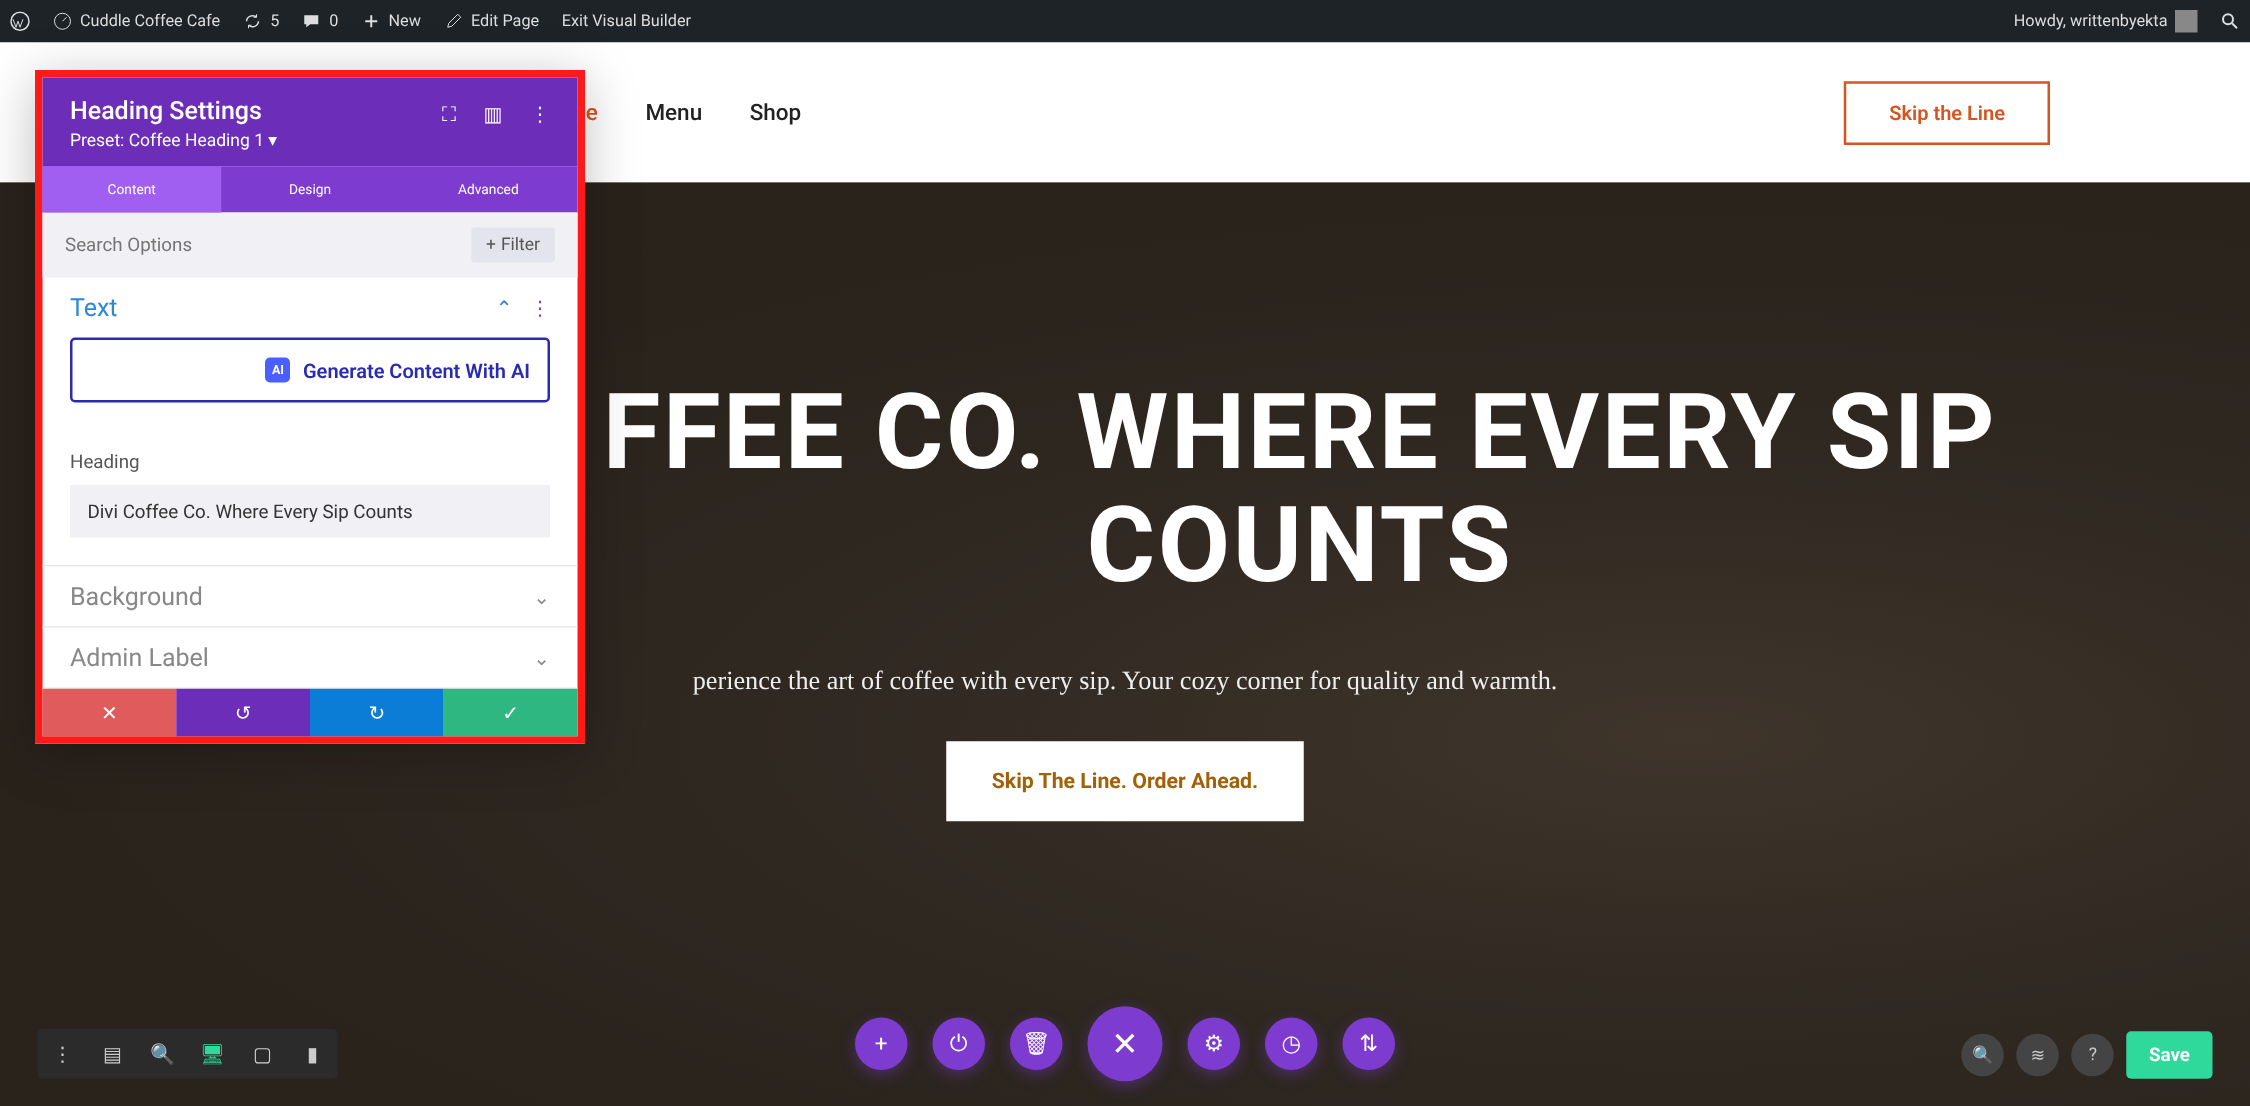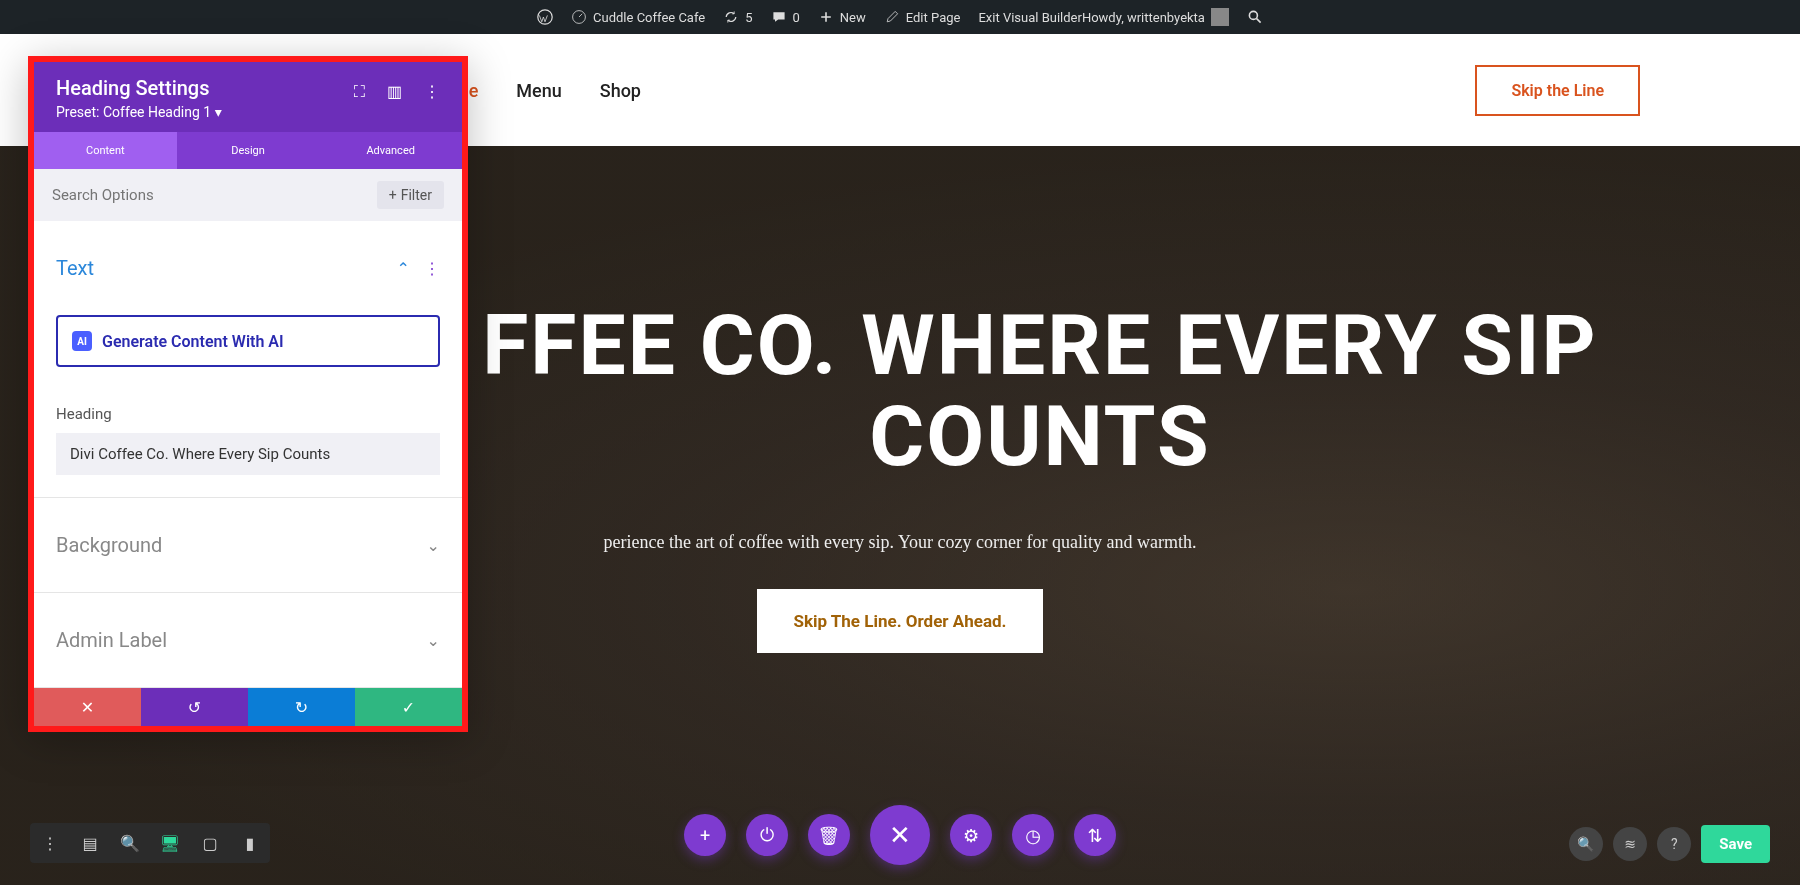--- a/index.html
+++ b/index.html
@@ -1,58 +1,58 @@
 <!DOCTYPE html>
 <html><head>
 <meta charset="utf-8">
 <style>
 * { margin:0; padding:0; box-sizing:border-box; font-family:-apple-system,BlinkMacSystemFont,"Segoe UI",Roboto,sans-serif; }
 body { width:1800px; height:885px; overflow:hidden; position:relative; background:#fff; }
 
 
-.wpbar { height:34px; background:#1d2327; color:#ddd; display:flex; align-items:center; padding:0 8px; font-size:13px; justify-content:center; }
+.wpbar { height:34px; background:#1d2327; color:#ddd; display:flex; align-items:center; padding:0 8px; font-size:13px; justify-content:space-between; }
 .wpbar .left, .wpbar .right { display:flex; align-items:center; gap:18px; }
 .wpbar .item { display:flex; align-items:center; gap:6px; cursor:pointer; }
 .wpbar svg { width:16px; height:16px; fill:#ddd; }
 .avatar { width:18px; height:18px; background:#888; }
 
 
 .site-header { height:112px; background:#fff; display:flex; align-items:center; padding:0 160px; justify-content:space-between; }
 .site-nav { display:flex; gap:38px; font-size:18px; font-weight:500; margin-left:270px; }
 .site-nav a { text-decoration:none; color:#222; cursor:pointer; }
 .site-nav a.active { color:#d9531e; }
 .skip-btn { border:2px solid #d9531e; padding:14px 34px; color:#d9531e; font-weight:600; font-size:16px; background:#fff; cursor:pointer; }
 
 
 .hero { position:relative; height:739px; background:linear-gradient(rgba(40,35,30,.55),rgba(40,35,30,.55)), radial-gradient(ellipse at 75% 60%, #5a4a3a 0%, #3a2f26 35%, #2a2218 70%); display:flex; flex-direction:column; align-items:center; justify-content:flex-start; padding-top:155px; text-align:center; color:#fff; }
 .hero h1 { font-size:84px; font-weight:700; letter-spacing:2px; line-height:1.08; max-width:1200px; margin-left:280px; }
-.hero p { margin-top:50px; font-size:18px; color:#eee; font-family:Georgia,serif; }
+.hero p { margin-top:50px; font-size:21px; color:#eee; font-family:Georgia,serif; }
 .hero .cta { margin-top:36px; background:#fff; color:#a16207; padding:22px 36px; font-weight:700; font-size:17px; cursor:pointer; border:none; }
 
 
 .panel-wrap { position:absolute; top:56px; left:28px; width:440px; border:6px solid #ff1a1a; background:#fff; box-shadow:0 8px 40px rgba(0,0,0,.25); }
 .panel-head { background:#6c2eb9; color:#fff; padding:14px 22px 12px; }
 .panel-head .title { font-size:20px; font-weight:500; }
 .panel-head .preset { font-size:14px; margin-top:4px; }
 .panel-head .icons { position:absolute; top:20px; right:22px; display:flex; gap:22px; }
 .panel-head .icons span { cursor:pointer; font-size:16px; }
 .panel-tabs { display:flex; background:#7e3bd0; }
 .panel-tabs div { flex:1; text-align:center; padding:12px 0; color:#fff; font-size:11px; cursor:pointer; }
 .panel-tabs div.active { background:#8f4ce0; }
 .panel-tabs div:first-child.active { background:#a05ff0; }
 .panel-search { background:#f0f0f5; padding:12px 18px; display:flex; justify-content:space-between; align-items:center; }
 .panel-search input { border:none; background:transparent; font-size:15px; color:#888; outline:none; flex:1; }
 .filter-btn { background:#e4e4ec; padding:6px 12px; font-size:14px; color:#555; border-radius:3px; cursor:pointer; display:flex; align-items:center; gap:4px; }
 .section { border-bottom:1px solid #e5e5e5; }
-.section-head { padding:35px 22px; display:flex; justify-content:space-between; align-items:center; cursor:pointer; }
+.section-head { padding:12px 22px; display:flex; justify-content:space-between; align-items:center; cursor:pointer; }
 .section-head .label { font-size:20px; color:#2b87da; }
 .section-head.collapsed .label { color:#888; font-size:20px; }
 .section-head .arrows { display:flex; gap:14px; color:#2b87da; }
 .section-body { padding:0 22px 22px; }
-.ai-btn { width:100%; border:2px solid #2b2bb0; background:#fff; color:#2b2bb0; padding:14px; font-size:16px; font-weight:600; display:flex; align-items:center; justify-content:flex-start; gap:10px; cursor:pointer; border-radius:4px; }
+.ai-btn { width:100%; border:2px solid #2b2bb0; background:#fff; color:#2b2bb0; padding:14px; font-size:16px; font-weight:600; display:flex; align-items:center; justify-content:flex-end; gap:10px; cursor:pointer; border-radius:4px; }
 .ai-badge { width:20px; height:20px; background:#4a5fff; color:#fff; font-size:10px; font-weight:700; display:flex; align-items:center; justify-content:center; border-radius:4px; }
 .field-label { font-size:15px; color:#555; margin:38px 0 10px; }
 .field-input { width:100%; background:#f0f0f5; border:none; padding:12px 14px; font-size:15px; color:#333; }
 .panel-foot { display:flex; height:38px; }
 .panel-foot div { flex:1; display:flex; align-items:center; justify-content:center; color:#fff; cursor:pointer; font-size:16px; }
 .pf-cancel { background:#e05b5b; }
 .pf-undo { background:#6c2eb9; }
 .pf-redo { background:#0b7dd6; }
 .pf-save { background:#2fb781; }
 

